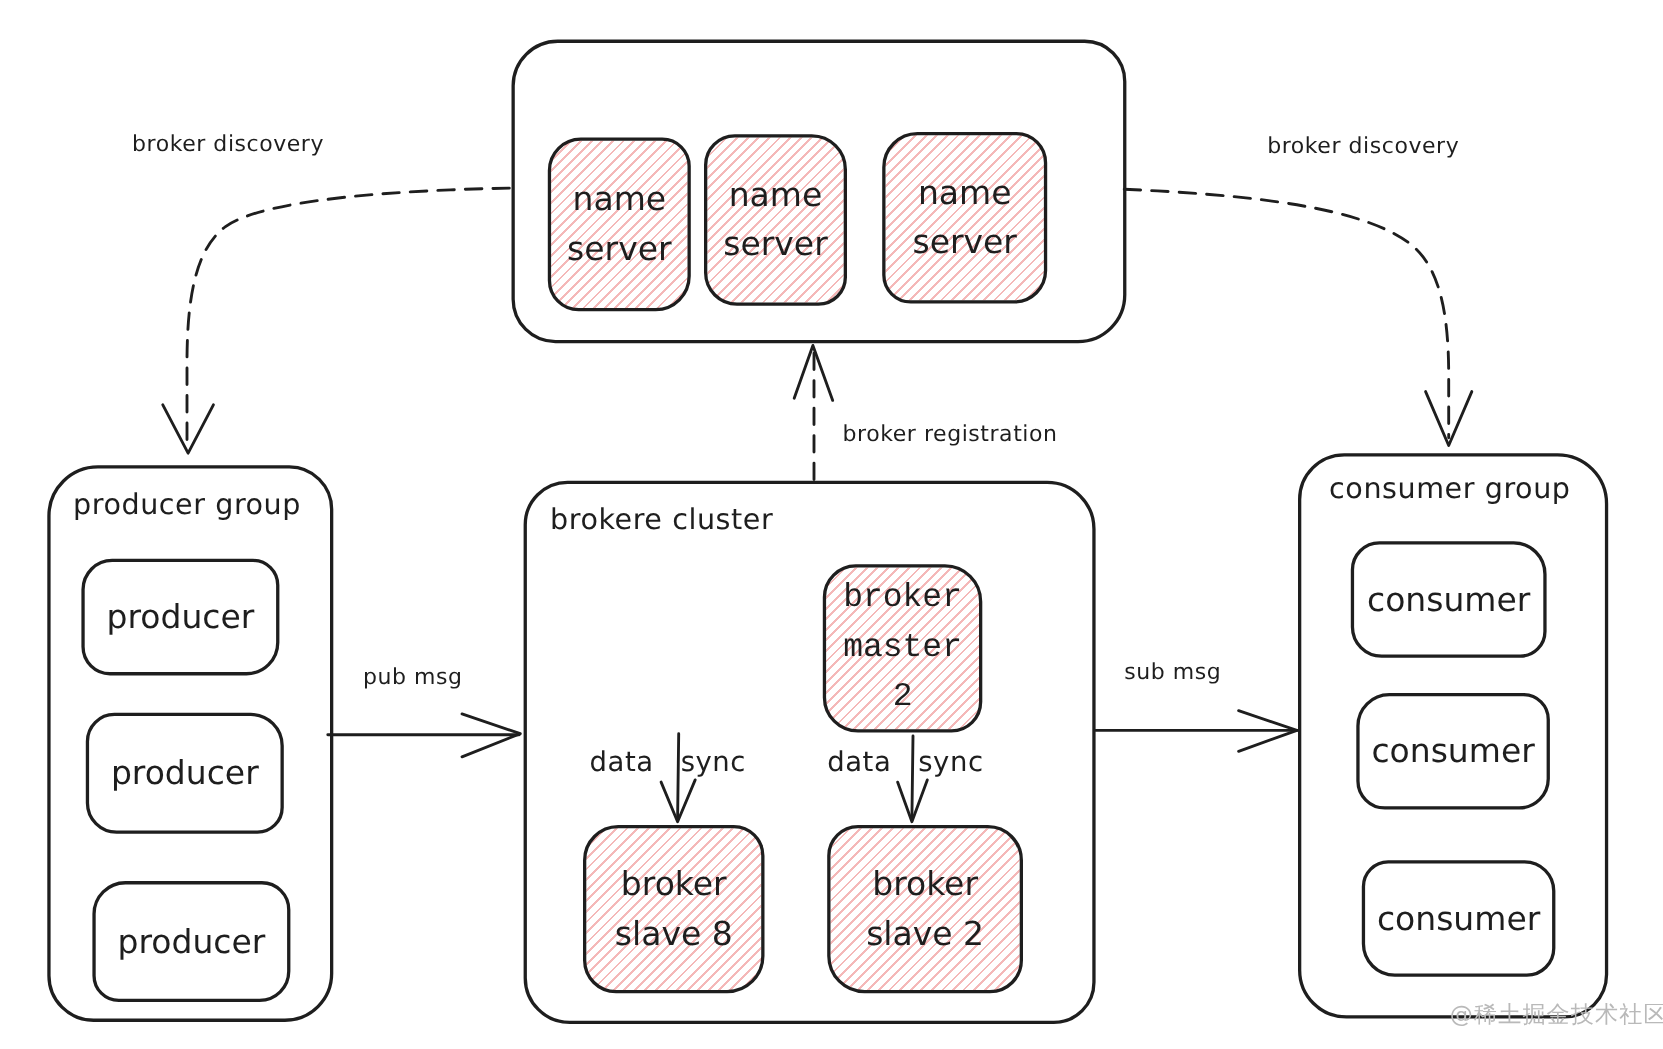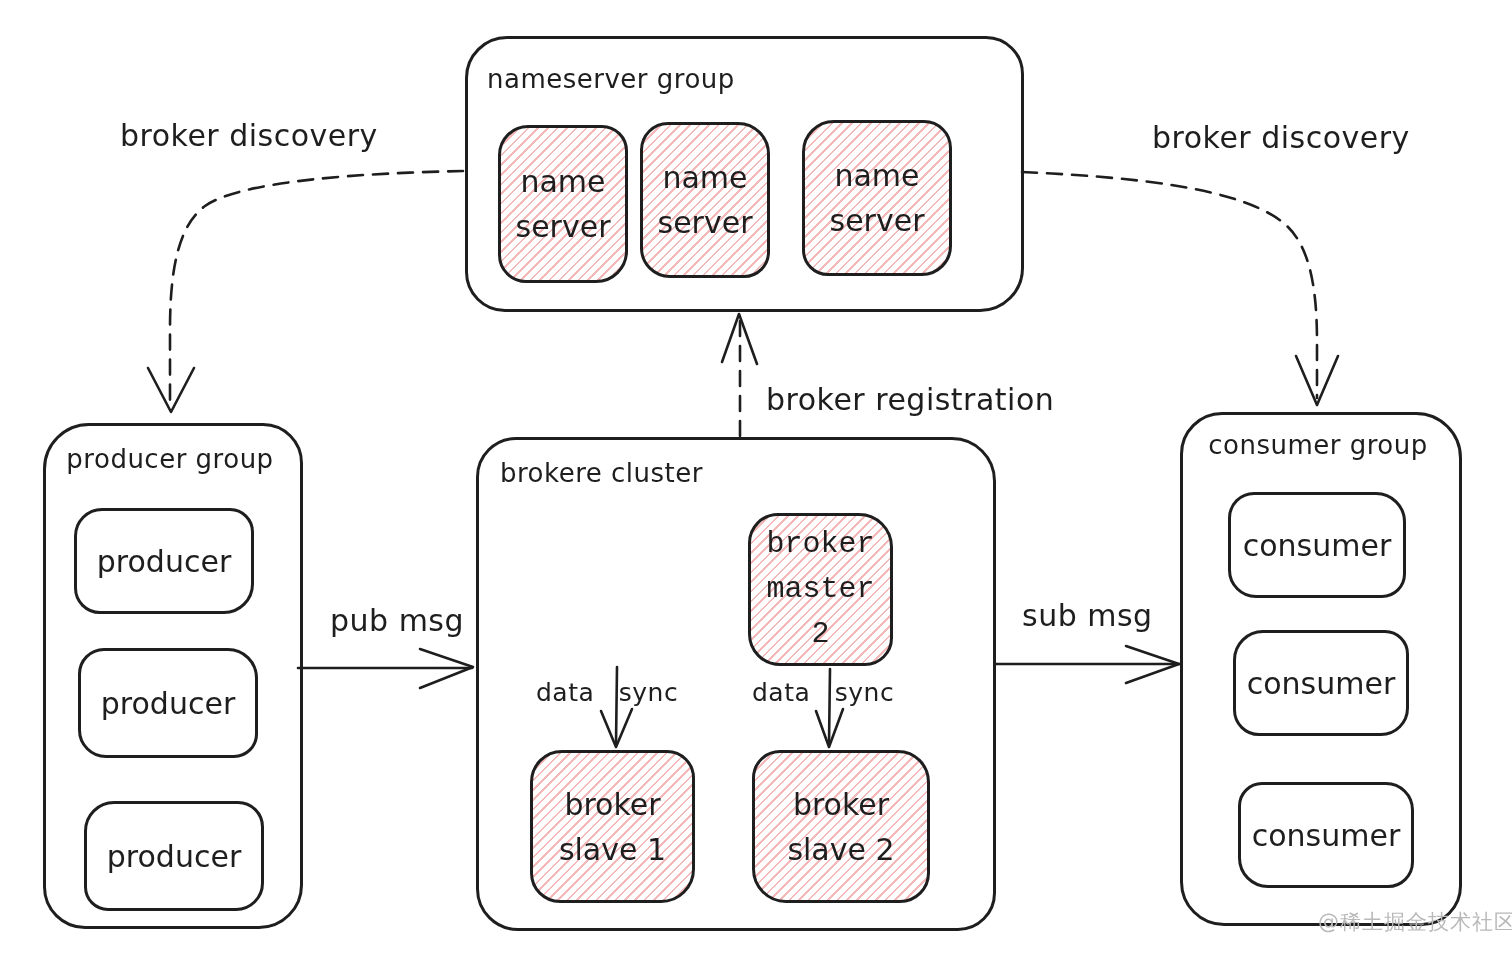--- a/index.html
+++ b/index.html
@@ -14,21 +14,21 @@
   .g-broker{left:476px;top:437px;width:514px;height:488px;border-radius:40px 44px 38px 42px;}
   .g-consumer{left:1180px;top:412px;width:276px;height:508px;border-radius:42px 46px 40px 44px;}
   .gtitle{position:absolute;font-size:26px;letter-spacing:.5px;white-space:nowrap;}
   .gtitle.center{text-align:center;}
   .node{position:absolute;border:3px solid #1e1e1e;background:#ffffff;
         display:flex;align-items:center;justify-content:center;text-align:center;
         font-size:30px;line-height:1.5;padding:20px;box-sizing:border-box;}
   .hatch{background-image:repeating-linear-gradient(135deg,
           rgba(236,126,126,0) 0px, rgba(236,126,126,0) 5px,
           rgba(236,126,126,0.55) 5px, rgba(236,126,126,0.55) 6.8px);}
-  .elabel{position:absolute;font-size:30px;letter-spacing:.5px;white-space:nowrap;}
+  .elabel{position:absolute;font-size:20px;letter-spacing:.5px;white-space:nowrap;}
   .dsync{word-spacing:16px;font-size:25px;}
   .watermark{position:absolute;left:1318px;top:908px;font-size:21px;color:#b9b9b9;
              letter-spacing:1px;white-space:nowrap;}
 </style>
 </head>
 <body>
 
 <div class="canvas">
 
   <svg class="edges" viewBox="0 0 1512 954" xmlns="http://www.w3.org/2000/svg">
@@ -67,35 +67,34 @@
       <path d="M 830 669 L 829 744"></path>
       <polyline points="816,711 829,747 843,709"></polyline>
     </g>
   </svg>
 
   <div class="group g-nameserver"></div>
   <div class="group g-producer"></div>
   <div class="group g-broker"></div>
   <div class="group g-consumer"></div>
 
-  <div class="gtitle" style="left:487px;top:64px;">nameserver group</div>
   <div class="gtitle center" style="left:43px;top:444px;width:254px;">producer group</div>
   <div class="gtitle" style="left:500px;top:458px;">brokere cluster</div>
   <div class="gtitle center" style="left:1180px;top:430px;width:276px;">consumer group</div>
 
   <div class="node hatch" style="left:498px;top:125px;width:130px;height:158px;border-radius:30px 26px 32px 28px;">name server</div>
   <div class="node hatch" style="left:640px;top:122px;width:130px;height:156px;border-radius:28px 32px 26px 30px;">name server</div>
   <div class="node hatch" style="left:802px;top:120px;width:150px;height:156px;border-radius:32px 28px 30px 26px;">name server</div>
 
   <div class="node" style="left:74px;top:508px;width:180px;height:106px;border-radius:28px 24px 30px 26px;">producer</div>
   <div class="node" style="left:78px;top:648px;width:180px;height:110px;border-radius:26px 30px 24px 28px;">producer</div>
   <div class="node" style="left:84px;top:801px;width:180px;height:110px;border-radius:30px 26px 28px 24px;">producer</div>
 
   <div class="node hatch" style="left:748px;top:513px;width:145px;height:153px;border-radius:30px 34px 28px 32px;font-family:Liberation Mono, monospace;">broker master 2</div>
-  <div class="node hatch" style="left:530px;top:750px;width:165px;height:153px;border-radius:32px 28px 34px 30px;">broker slave 1</div>
+  <div class="node hatch" style="left:530px;top:750px;width:165px;height:153px;border-radius:32px 28px 34px 30px;">broker slave 8</div>
   <div class="node hatch" style="left:752px;top:750px;width:178px;height:153px;border-radius:28px 32px 30px 34px;">broker slave 2</div>
 
   <div class="node" style="left:1228px;top:492px;width:178px;height:106px;border-radius:26px 30px 24px 28px;">consumer</div>
   <div class="node" style="left:1233px;top:630px;width:176px;height:106px;border-radius:30px 24px 28px 26px;">consumer</div>
   <div class="node" style="left:1238px;top:782px;width:176px;height:106px;border-radius:24px 28px 26px 30px;">consumer</div>
 
   <div class="elabel" style="left:120px;top:118px;">broker discovery</div>
   <div class="elabel" style="left:1152px;top:120px;">broker discovery</div>
   <div class="elabel" style="left:766px;top:348px;margin-top:34px;">broker registration</div>
   <div class="elabel" style="left:330px;top:603px;">pub msg</div>

